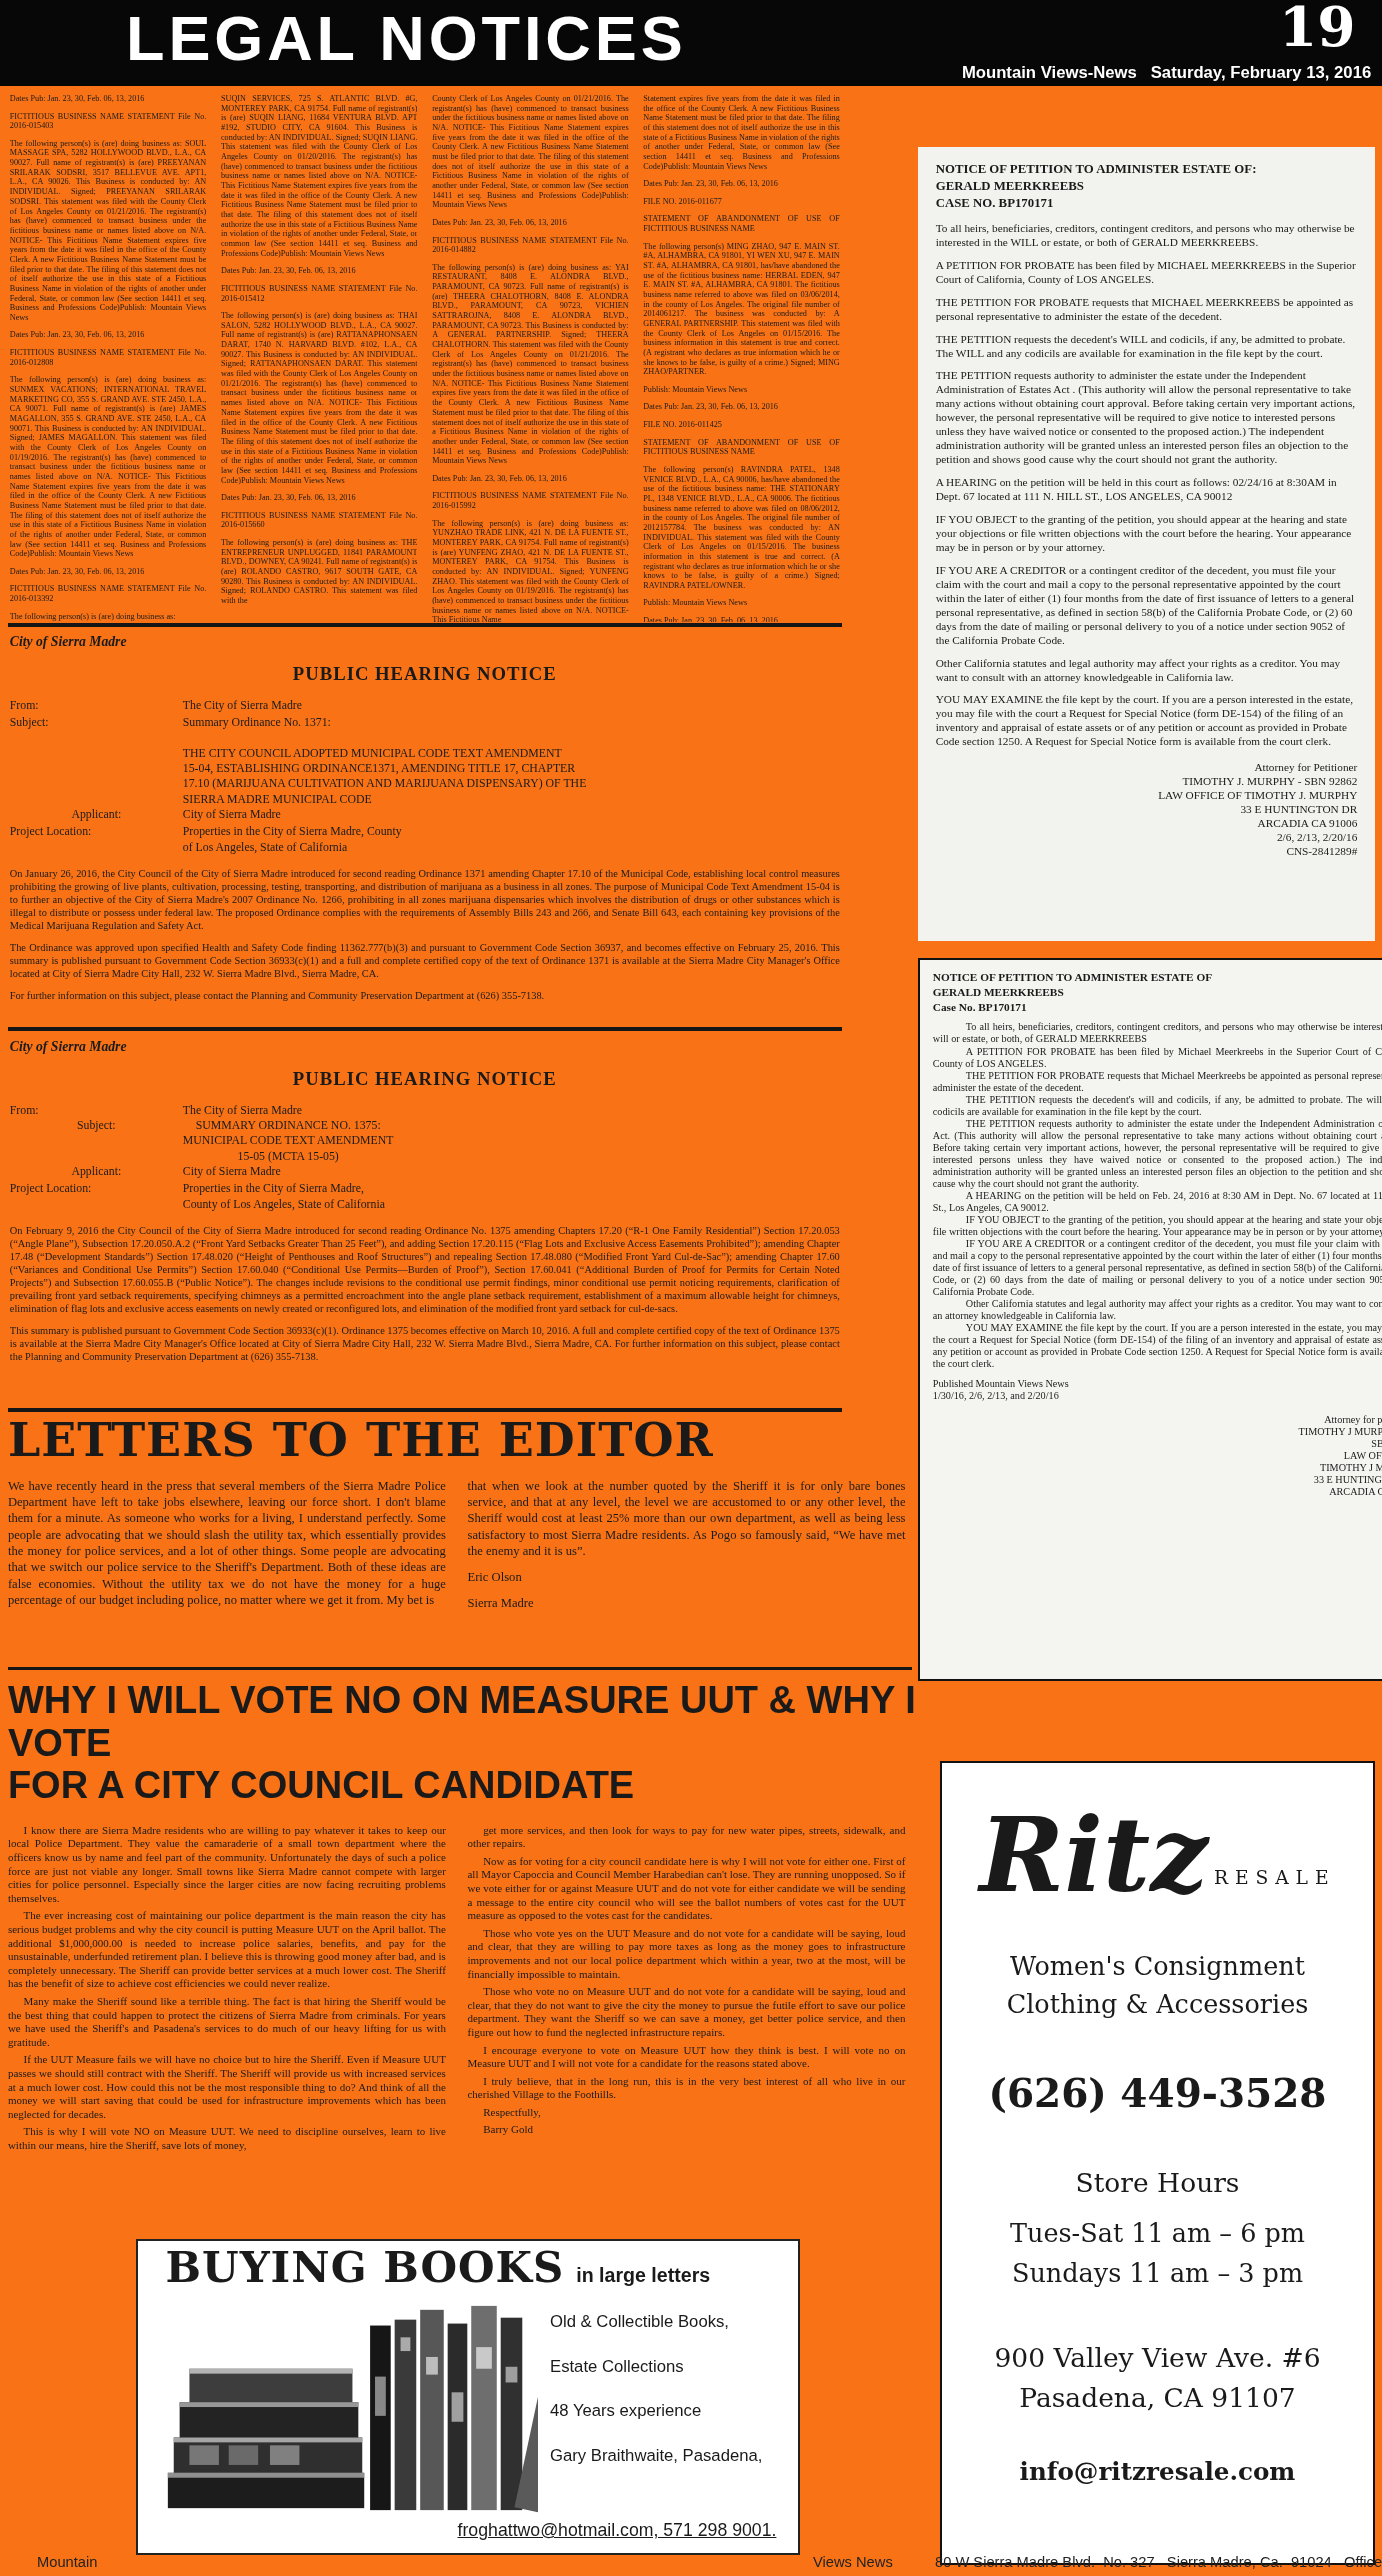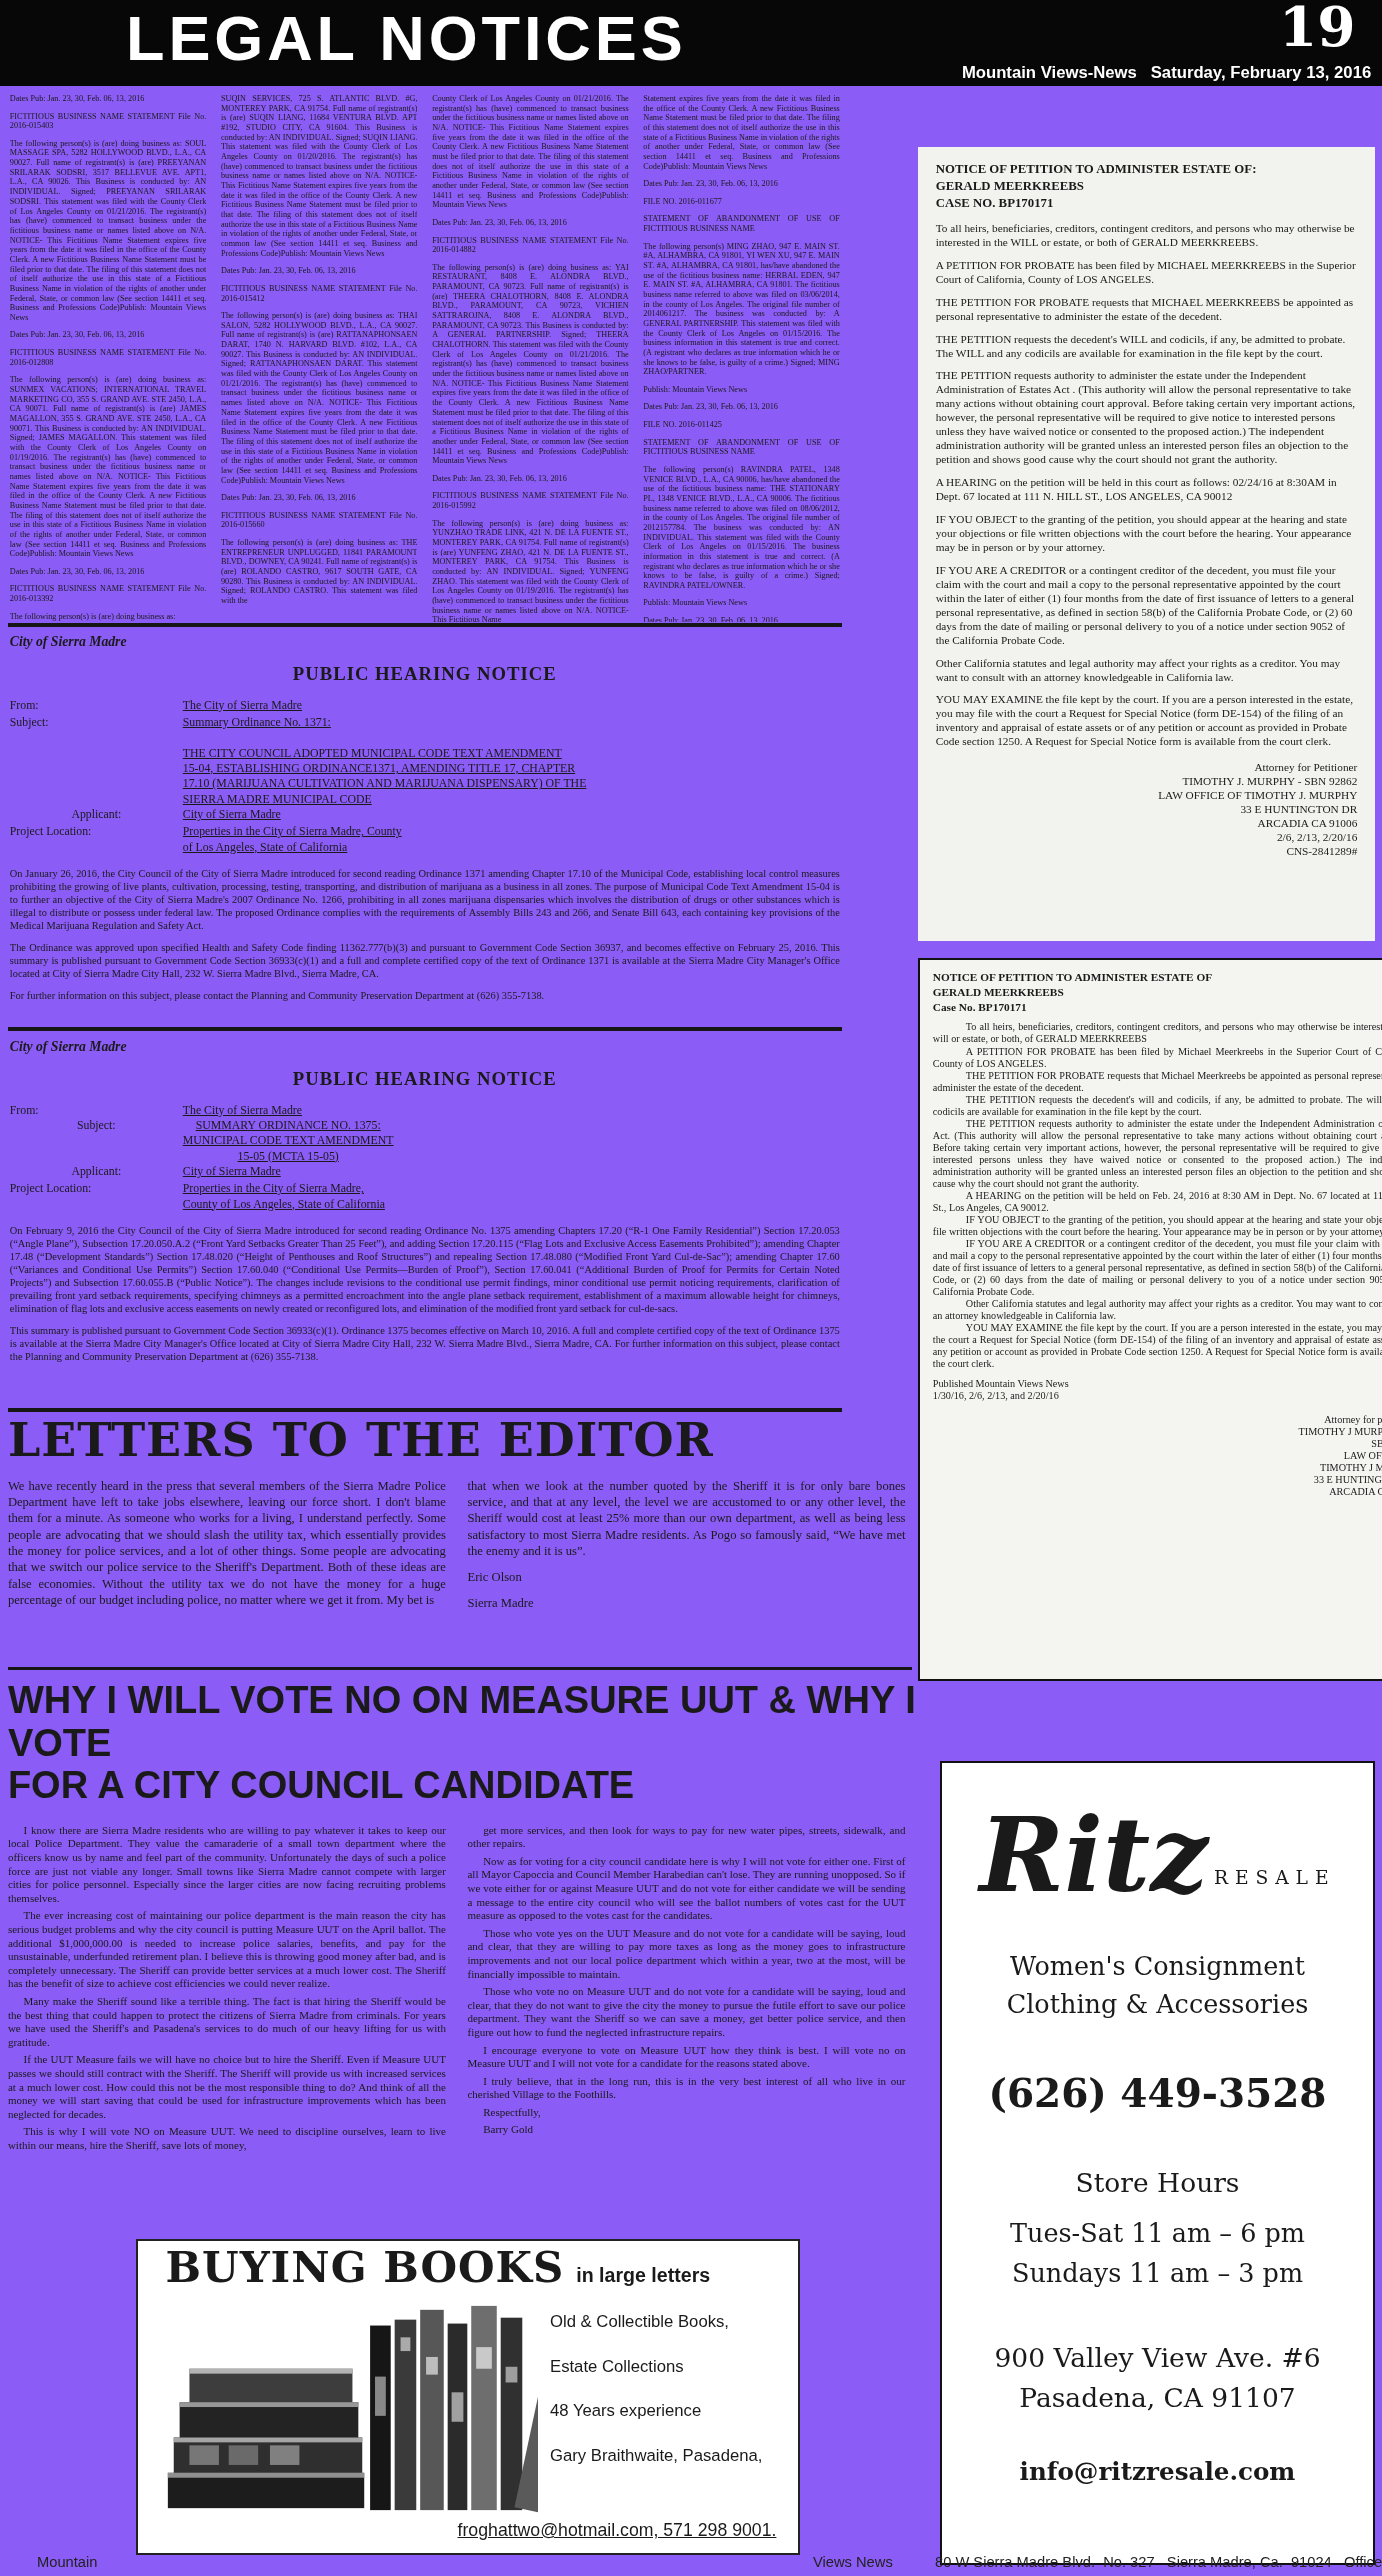--- a/index.html
+++ b/index.html
@@ -1,16 +1,16 @@
 <!DOCTYPE html>
 <html><head>
 <meta charset="utf-8">
 <style>
   html,body{margin:0;padding:0;background:#888;}
-  .canvas{position:relative;width:1383px;height:2576px;background:#8b5cf6;color:#1a1a1a;
+  .canvas{position:relative;width:1383px;height:2576px;background:#f97316;color:#1a1a1a;
           font-family:"Liberation Serif",serif;overflow:hidden;margin:0 auto;}
   
   .masthead{position:absolute;left:0;top:0;width:1383px;height:86px;background:#070707;}
   .mh-title{position:absolute;left:126px;top:2px;font-family:"Liberation Sans",sans-serif;
             font-weight:bold;font-size:63px;letter-spacing:3.9px;color:#fff;}
   .mh-num{position:absolute;right:27.5px;top:-5.9px;font-family:"DejaVu Serif",serif;
           font-weight:bold;font-size:55px;color:#fff;}
   .mh-date{position:absolute;right:11.8px;bottom:2.9px;font-family:"Liberation Sans",sans-serif;
            font-weight:bold;font-size:16.7px;color:#fff;white-space:pre;}
   
@@ -40,21 +40,21 @@
   
   .hearing{position:absolute;left:9.8px;width:830px;overflow:hidden;}
   .h1{top:634px;height:389px;}
   .h2{top:1039px;height:365px;}
   .ph-org{font-weight:bold;font-style:italic;font-size:13.7px;}
   .ph-title{text-align:center;font-weight:bold;font-size:18.7px;letter-spacing:1px;margin-top:12.8px;}
   .ph-fields{margin-top:12.8px;font-size:11.8px;line-height:1.3;}
   .ph-row{display:flex;margin-top:2px;}
   .ph-row.gap{margin-top:0;text-align:center;}
   .ph-label{width:173px;flex:none;}
-  .ph-value{white-space:pre-line;text-decoration:underline;}
+  .ph-value{white-space:pre-line;}
   .ph-body{margin-top:11.8px;font-size:10.4px;line-height:1.26;text-align:justify;}
   .ph-body p{margin:0 0 8.8px 0;}
   
   .letters{position:absolute;left:7.9px;top:1417px;width:908px;height:246px;overflow:hidden;}
   .letters-headline{font-family:"DejaVu Serif",serif;font-weight:bold;font-size:46px;
                     letter-spacing:1px;line-height:1;}
   .letters-cols{display:flex;gap:21.6px;margin-top:14.7px;}
   .letters-col{width:438px;font-size:12.6px;line-height:1.3;text-align:justify;}
   .letters-col p{margin:0 0 9.8px 0;}
   

